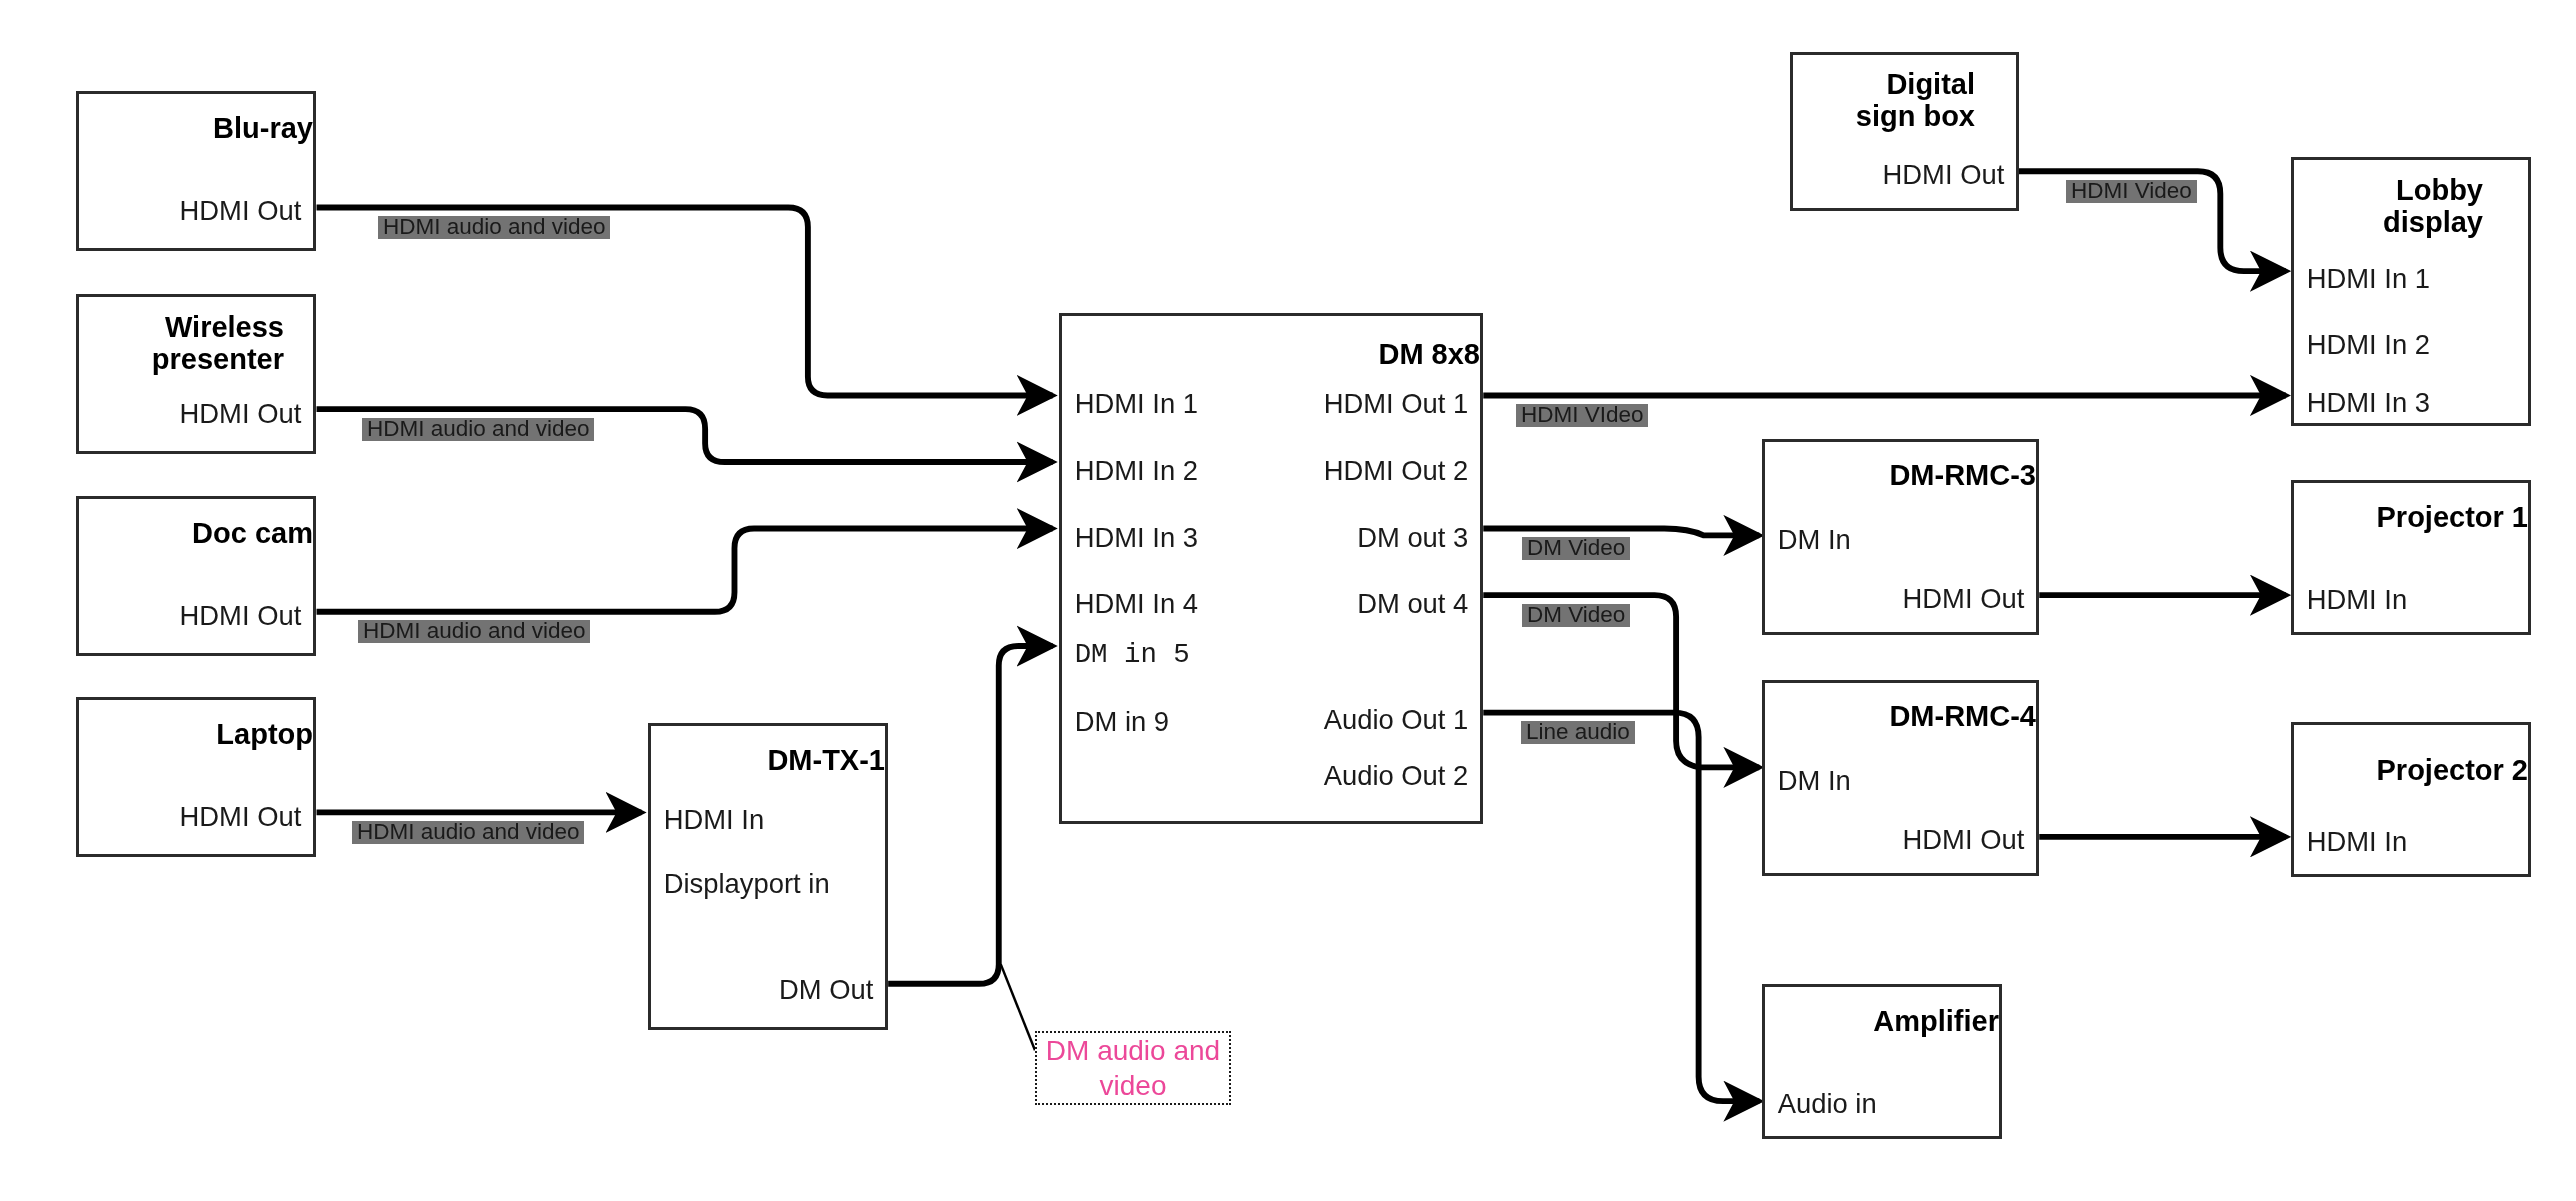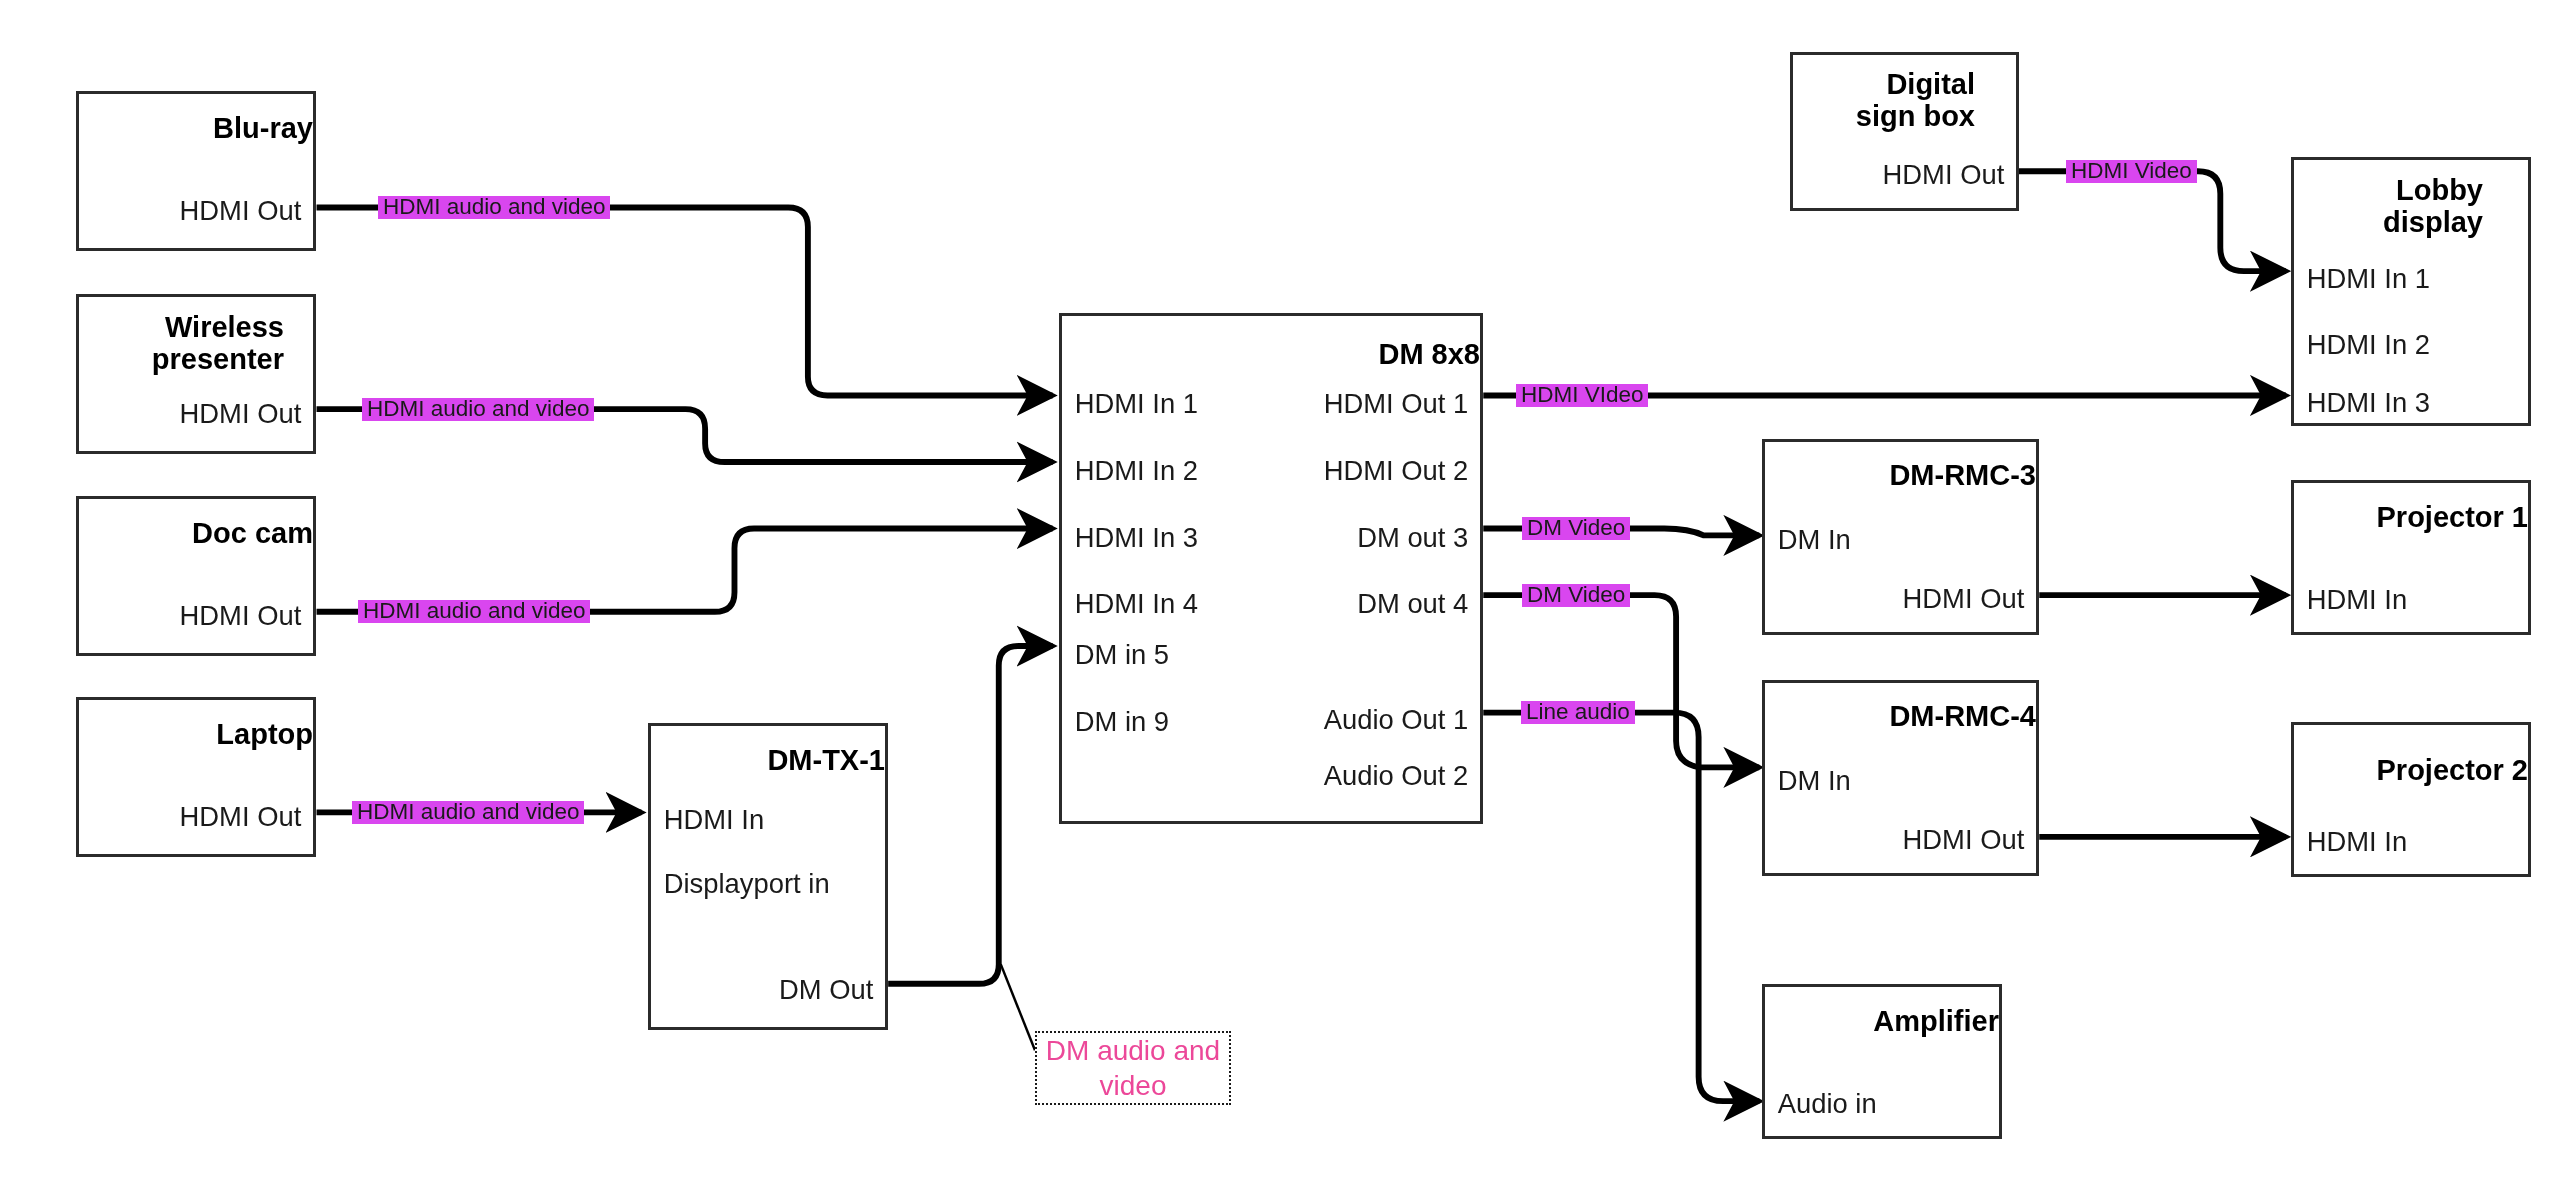--- a/index.html
+++ b/index.html
@@ -45,25 +45,26 @@
     color: #1a1a1a;
     white-space: nowrap;
     line-height: 1;
   }
   .port.left  { text-align: left; }
   .port.right { text-align: right; }
   .wire-label {
     position: absolute;
     font-size: 22.5px;
     color: #1a1a1a;
-    background: #d946ef;
+    background: #737373;
     white-space: nowrap;
     padding: 0 4.9px;
     line-height: 1;
     z-index: 6;
+    margin-top: 20px;
   }
   .note-box {
     position: absolute;
     box-sizing: border-box;
     border: 2.9px dotted #1a1a1a;
     background: #ffffff;
     font-size: 28px;
     color: #ec4899;
     text-align: center;
     line-height: 1.25;
@@ -143,21 +144,21 @@
     <div class="port right" style="right:11.7px; top:250px;">DM Out</div>
   </div>
 
   <div class="node" style="left:1059px; top:313px; width:424px; height:511px;">
     <div class="node-title" style="top:21.5px;">DM 8x8</div>
 
     <div class="port left" style="left:12.7px; top:74px;">HDMI In 1</div>
     <div class="port left" style="left:12.7px; top:141px;">HDMI In 2</div>
     <div class="port left" style="left:12.7px; top:208px;">HDMI In 3</div>
     <div class="port left" style="left:12.7px; top:274px;">HDMI In 4</div>
-    <div class="port left" style="left:12.7px; top:325px;">DM in 5</div>
+    <div class="port left" style="left:12.7px; top:325px;font-family:Liberation Mono, monospace;">DM in 5</div>
     <div class="port left" style="left:12.7px; top:392px;">DM in 9</div>
 
     <div class="port right" style="right:11.7px; top:74px;">HDMI Out 1</div>
     <div class="port right" style="right:11.7px; top:141px;">HDMI Out 2</div>
     <div class="port right" style="right:11.7px; top:208px;">DM out 3</div>
     <div class="port right" style="right:11.7px; top:274px;">DM out 4</div>
     <div class="port right" style="right:11.7px; top:390px;">Audio Out 1</div>
     <div class="port right" style="right:11.7px; top:446px;">Audio Out 2</div>
   </div>
 

